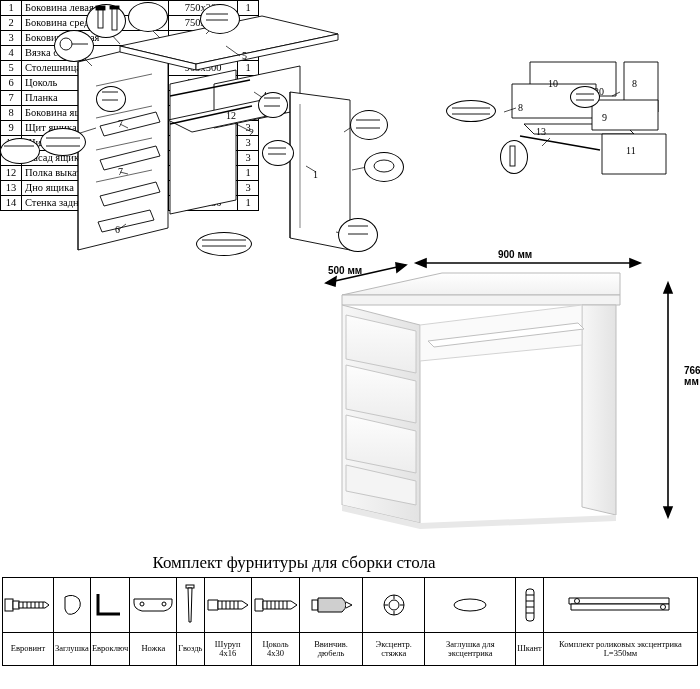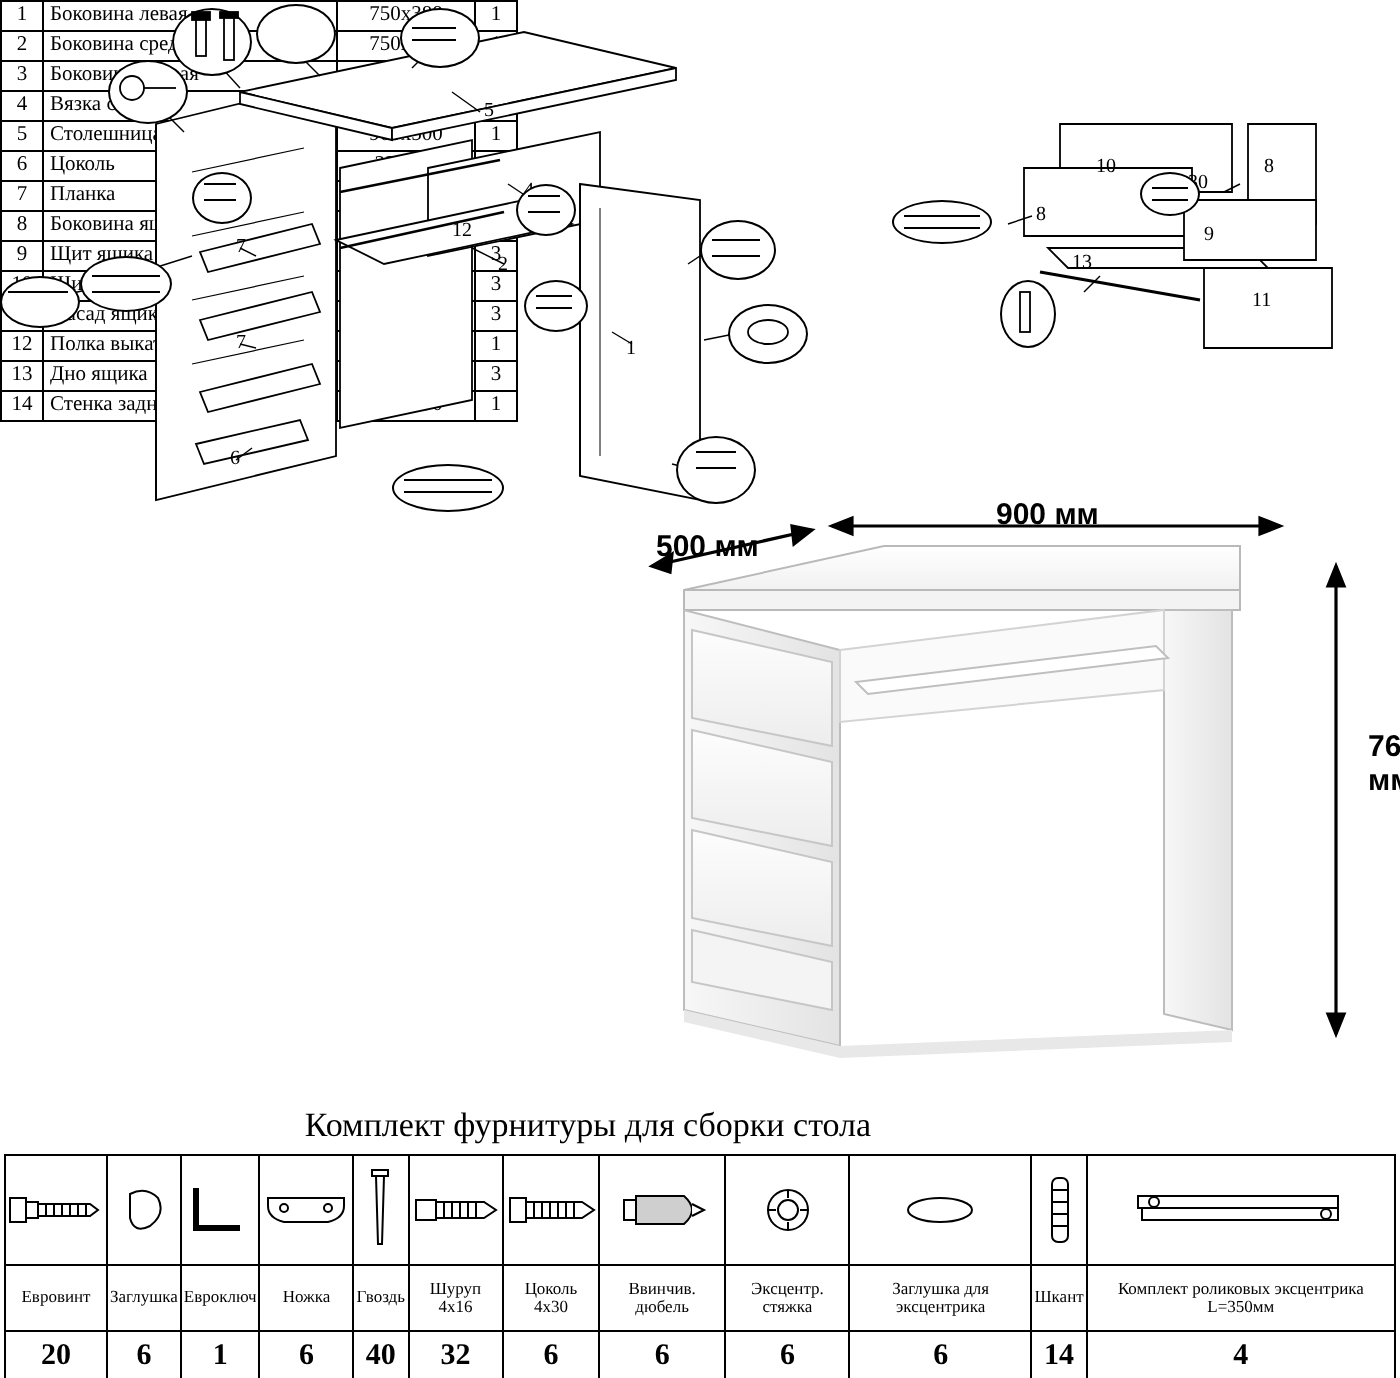--- a/index.html
+++ b/index.html
@@ -44,21 +44,21 @@
   #hwTable{
     position:absolute;left:2px;top:577px;border-collapse:collapse;
     font-size:8.5px;font-family:"Liberation Serif",serif;width:696px;
   }
   #hwTable td{border:1px solid #000;text-align:center;vertical-align:middle;}
   #hwTable tr.pics td{height:54px;padding:0;}
   #hwTable tr.names td{height:30px;padding:1px 1px;line-height:9.5px;font-size:8.5px;}
   #hwTable tr.counts td{height:22px;font-size:15px;font-weight:bold;}
   .hwcell{display:flex;align-items:center;justify-content:center;height:54px;}
 
-  .dimtext{position:absolute;font-size:15px;font-weight:bold;font-family:"Liberation Sans",sans-serif;}
+  .dimtext{position:absolute;font-size:10px;font-weight:bold;font-family:"Liberation Sans",sans-serif;}
 </style>
 </head>
 <body>
 
 <div class="sheet">
 
   <div class="abs" id="explode">
     <svg width="420" height="265" viewBox="0 0 420 265">
       <g fill="none" stroke="#000" stroke-width="0.9">
 
@@ -499,30 +499,16 @@
       <td>Ножка</td>
       <td>Гвоздь</td>
       <td>Шуруп 4x16</td>
       <td>Цоколь 4x30</td>
       <td>Ввинчив. дюбель</td>
       <td>Эксцентр. стяжка</td>
       <td>Заглушка для эксцентрика</td>
       <td>Шкант</td>
       <td>Комплект роликовых эксцентрика L=350мм</td>
     </tr>
-    <tr class="counts">
-      <td>20</td>
-      <td>6</td>
-      <td>1</td>
-      <td>6</td>
-      <td>40</td>
-      <td>32</td>
-      <td>6</td>
-      <td>6</td>
-      <td>6</td>
-      <td>6</td>
-      <td>14</td>
-      <td>4</td>
-    </tr>
   </tbody>
     </table>
 
 </div>
 
 </body></html>

